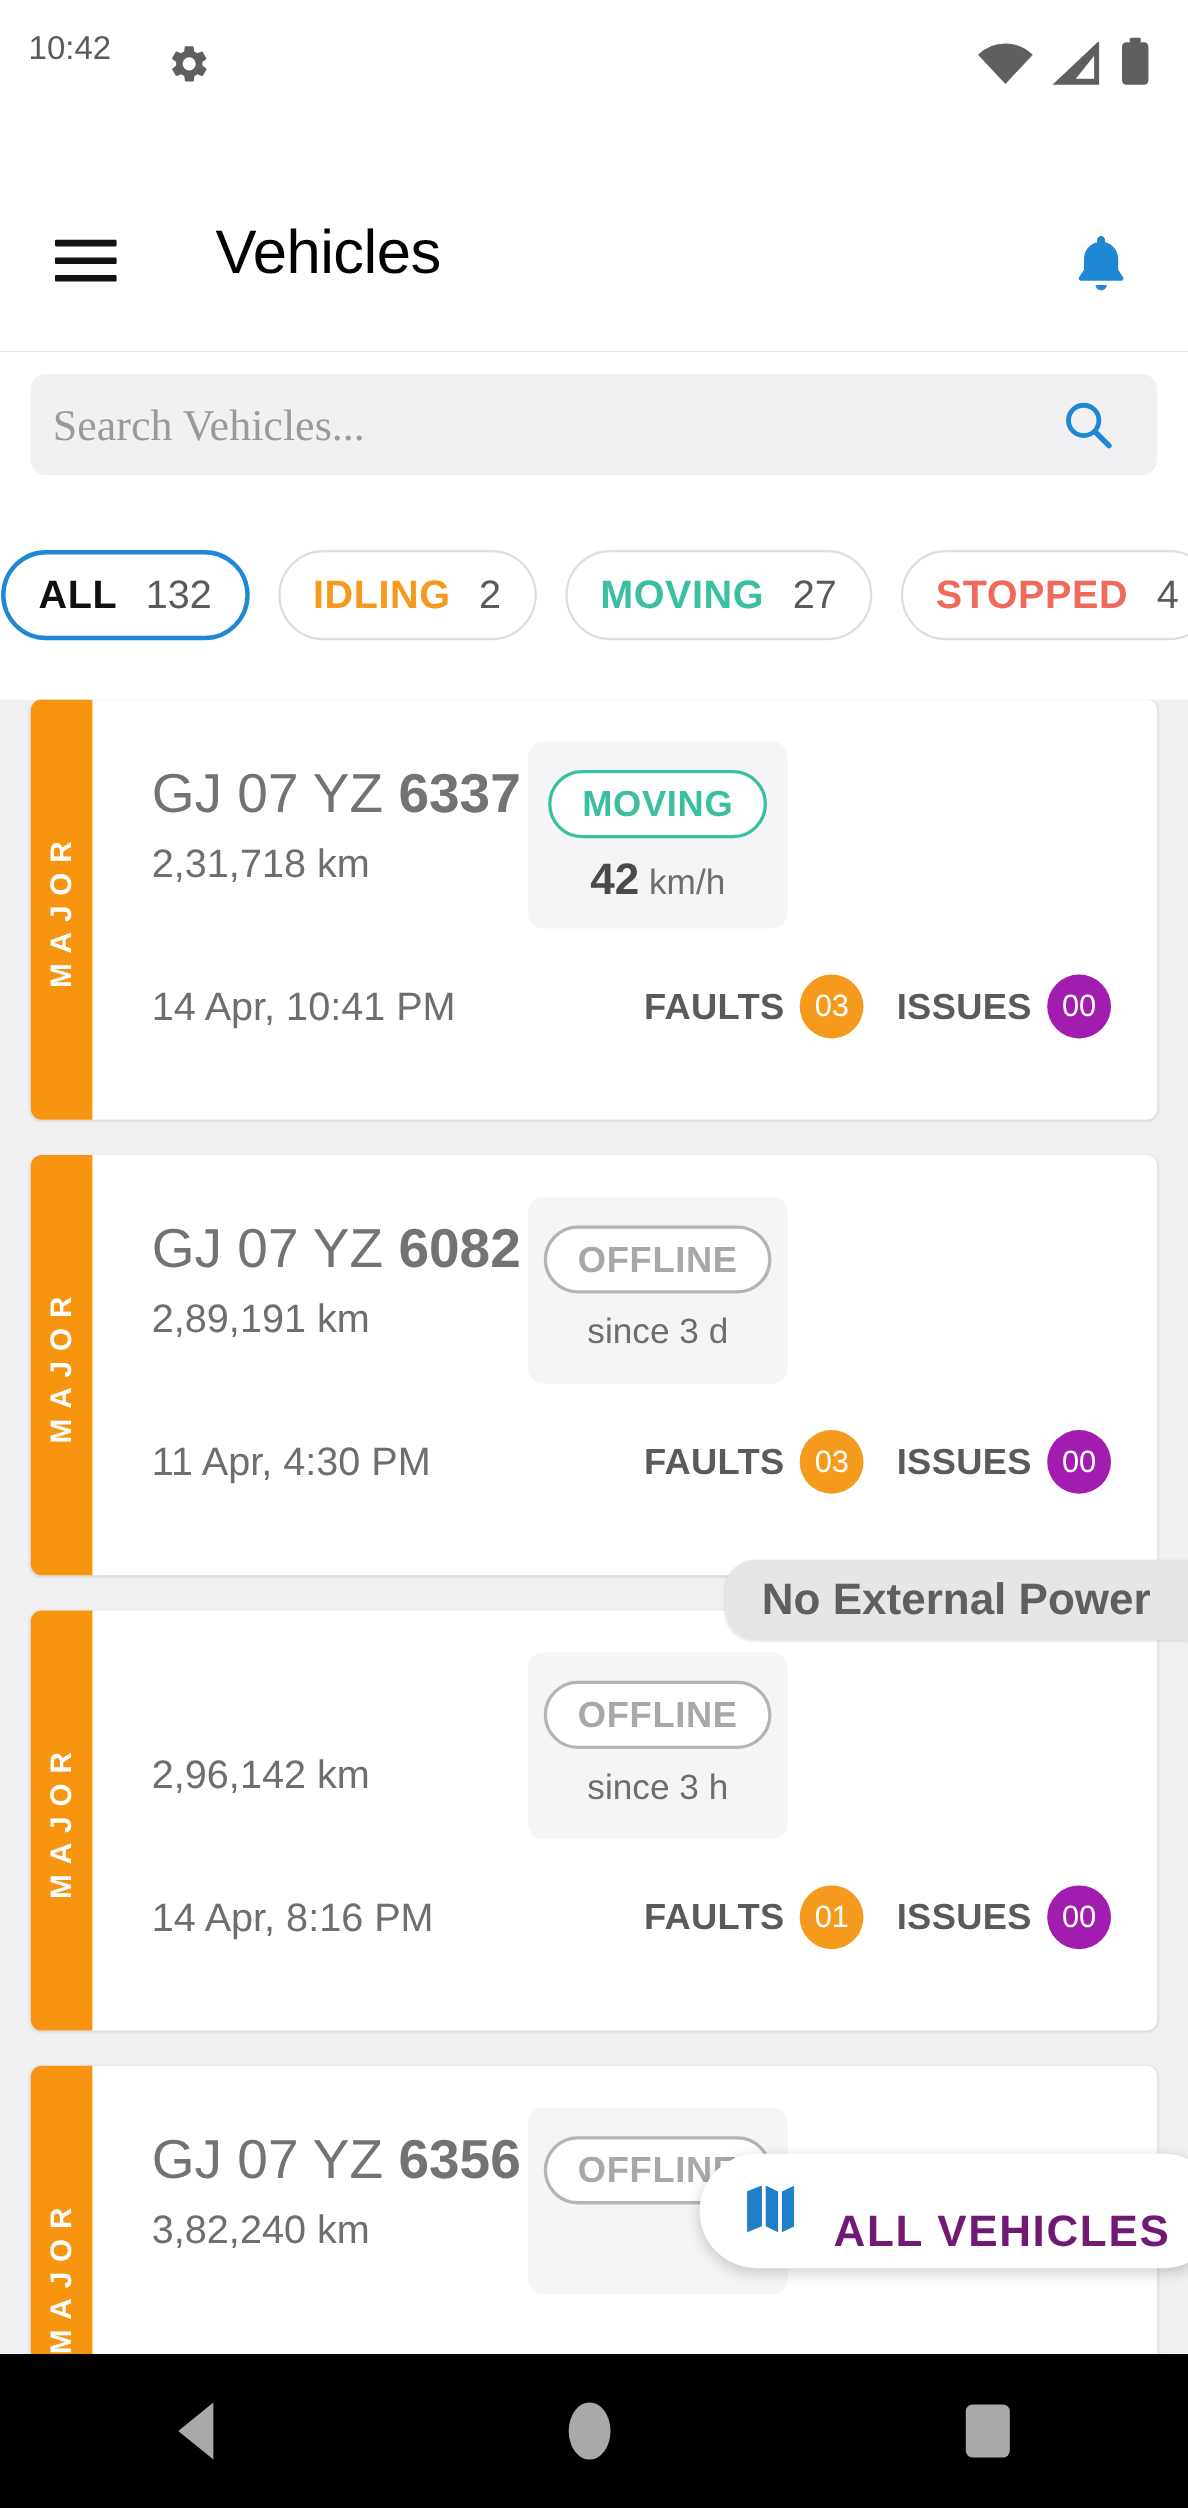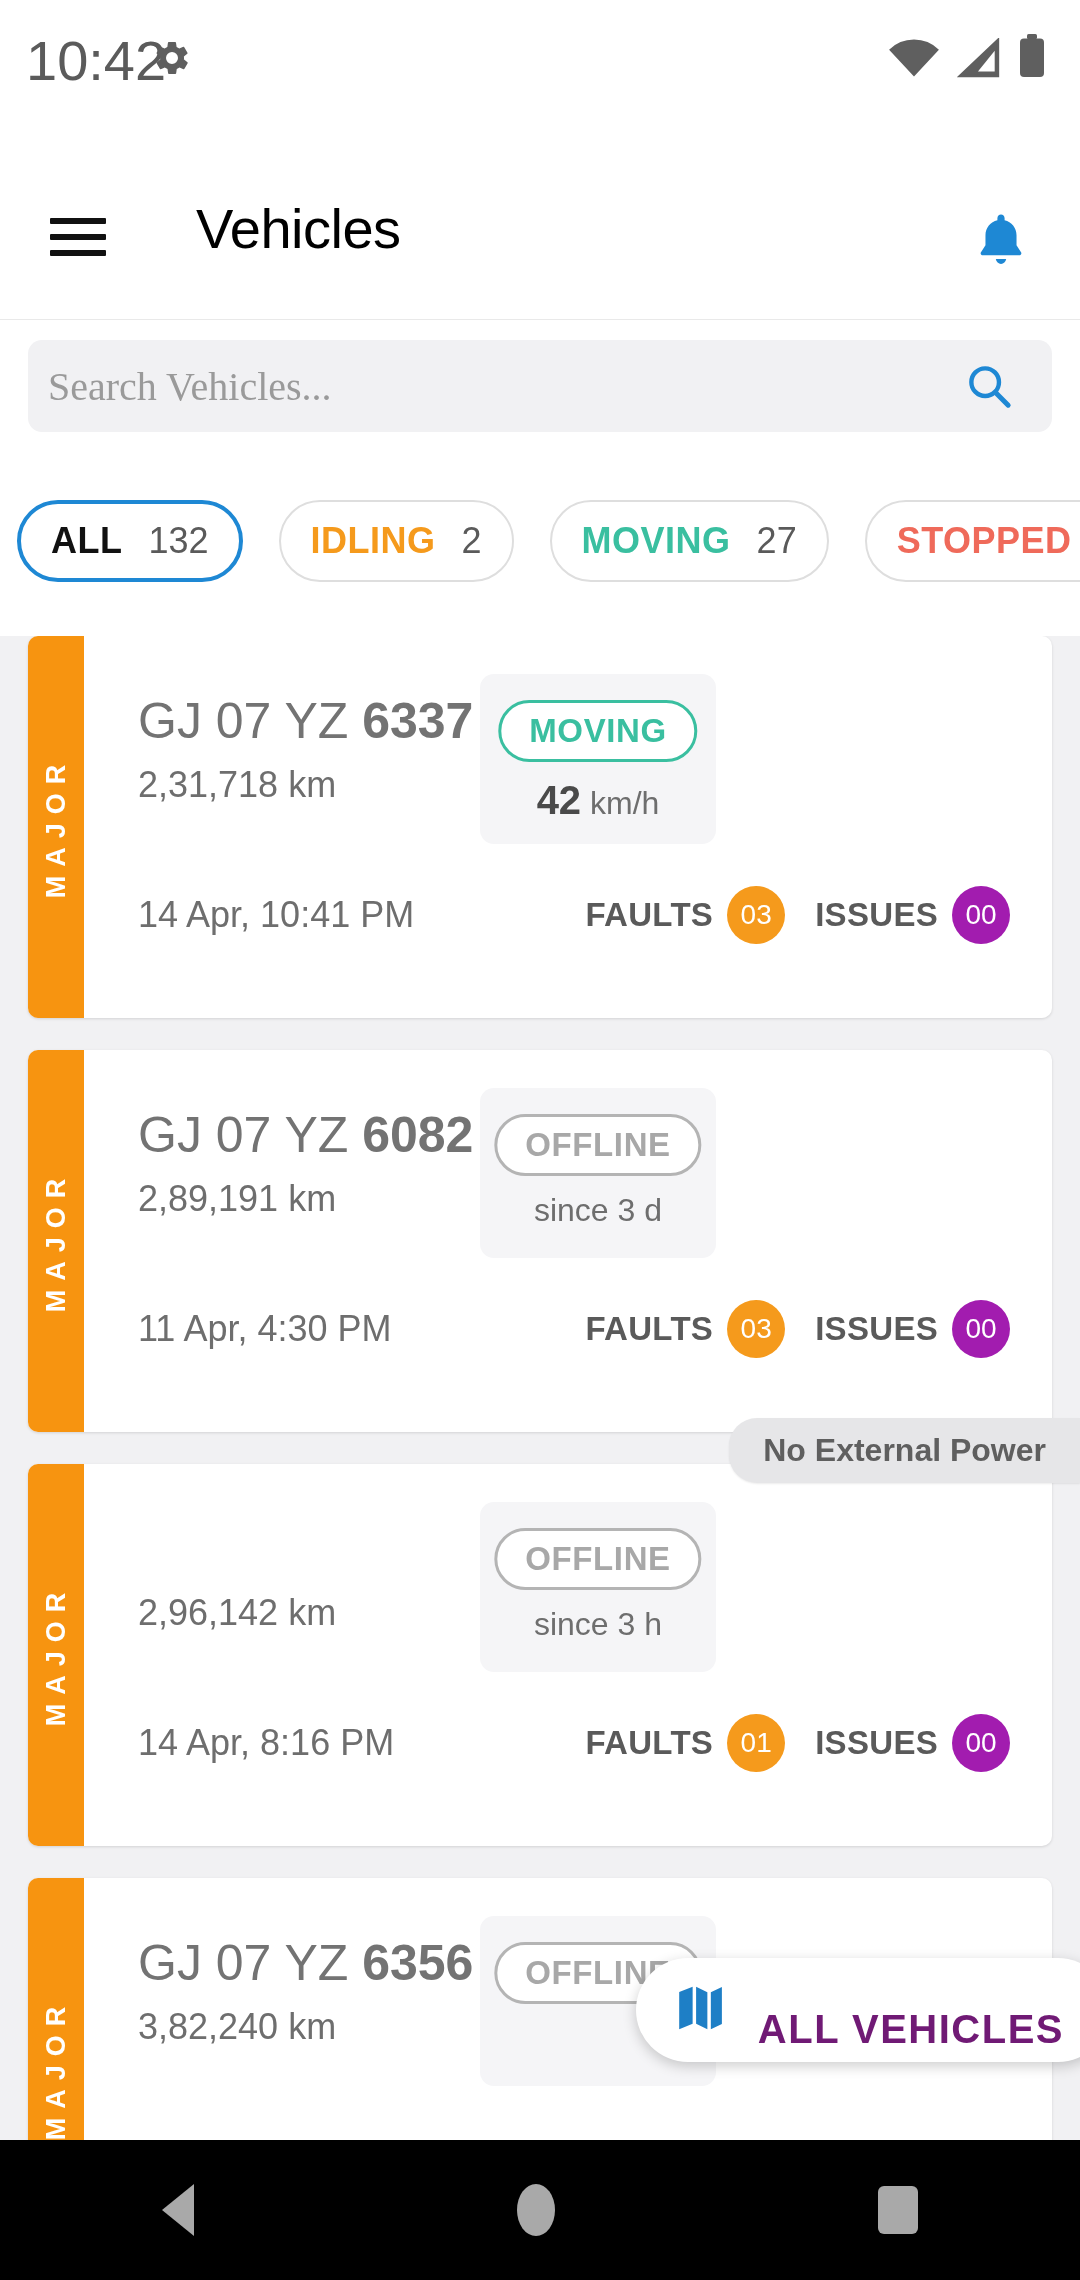--- a/index.html
+++ b/index.html
@@ -11,21 +11,21 @@
   }
   #screen { position: relative; width: 1080px; height: 2280px; background:#fff; overflow:hidden; }
 
   
   .statusbar {
     position:absolute; top:0; left:0; width:1080px; height:110px;
     background:#fff;
   }
   .sb-clock {
     position:absolute; left:26px; top:28px;
-    font-size:56px; color:#5b5b5b; letter-spacing:0px;
+    font-size:30px; color:#5b5b5b; letter-spacing:0px;
   }
   .sb-gear { position:absolute; left:152px; top:38px; width:40px; height:40px; }
   .sb-right { position:absolute; right:34px; top:34px; display:flex; align-items:flex-end; gap:16px; }
 
   
   .appbar {
     position:absolute; top:110px; left:0; width:1080px; height:210px;
     background:#fff; border-bottom:1px solid #e9e9e9;
   }
   .hamburger { position:absolute; left:50px; top:218px; width:56px; height:38px; }
@@ -47,21 +47,21 @@
     border:0; background:transparent; outline:none;
     font-family:Liberation Serif, serif;
     font-size:40px; color:#8d8d8d;
   }
   .search-input::placeholder { color:#9a9a9a; opacity:1; }
   .search-icon { position:absolute; right:40px; top:23px; width:46px; height:46px; }
 
   
   .chips {
     position:absolute; top:500px; left:0; width:1080px; height:135px;
-    display:flex; align-items:flex-start; gap:36px; padding-left:17px;
+    display:flex; align-items:flex-start; gap:26px; padding-left:1px;
     overflow:hidden;
   }
   .chip {
     flex:0 0 auto; height:82px; padding:0 30px;
     border:2px solid #dedede; border-radius:41px; background:#fff;
     display:flex; align-items:center; gap:26px; white-space:nowrap;
   }
   .chip.selected { border:4px solid #1e88d4; }
   .chip-label { font-size:36px; font-weight:bold; letter-spacing:0.5px; }
   .chip-count { font-size:36px; color:#5a5a5a; }
@@ -140,21 +140,21 @@
     width:58px; height:58px; border-radius:50%;
     display:flex; align-items:center; justify-content:center;
     color:#fff; font-size:28px;
   }
   .badge-faults { background:#f59a1c; }
   .badge-issues { background:#a21caf; }
 
   .power-badge {
     position:absolute; right:-28px; top:-46px;
     background:#e6e6e8; color:#5f5f5f;
-    font-size:32px; font-weight:bold;
+    font-size:40px; font-weight:bold;
     padding:14px 34px 14px 34px;
     border-radius:28px 0 0 28px;
     white-space:nowrap;
     box-shadow:0 1px 2px rgba(0,0,0,0.08);
   }
 
   
   .fab {
     position:absolute; right:-30px; top:1958px;
     height:104px; padding:0 46px 0 38px;

